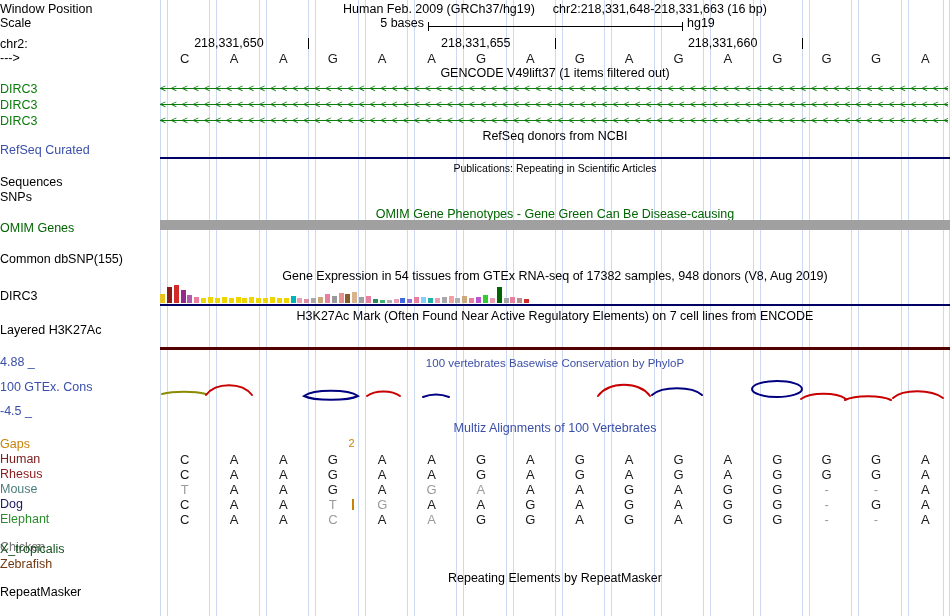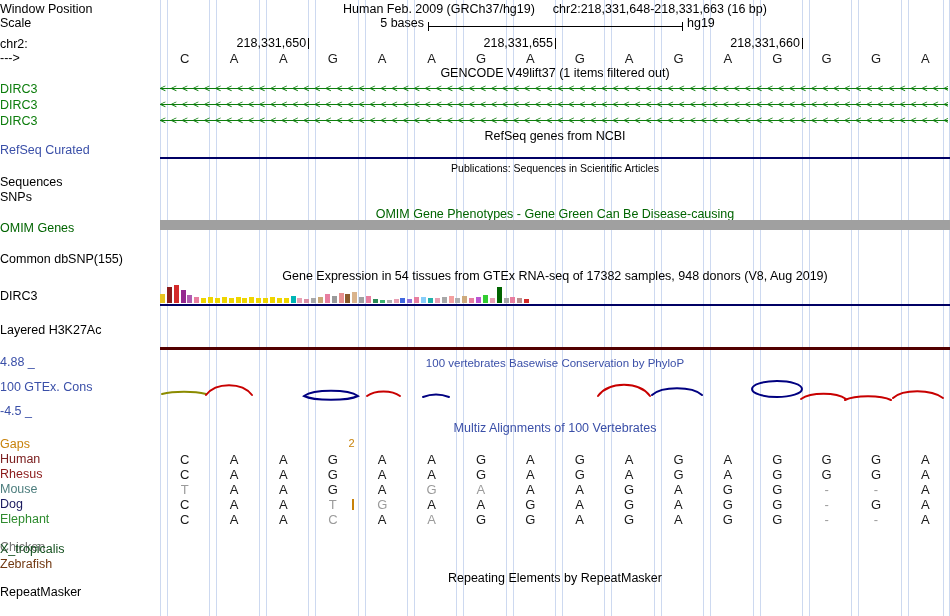--- a/index.html
+++ b/index.html
@@ -10,21 +10,21 @@
   .layer{position:absolute;left:0;top:0;width:950px;height:616px}
   .gline{position:absolute;top:0;height:616px;width:1px;background:var(--guideline,#cdd9f0)}
   .lbl{position:absolute;left:0;width:152px;text-align:left;white-space:nowrap;font-size:12.5px;line-height:14px}
   .ctr{position:absolute;left:160px;width:790px;text-align:center;white-space:nowrap;font-size:12.5px;line-height:14px}
   .small{font-size:10.5px}
   .blue{color:var(--track-blue,#3a4fa8)}
   .green{color:var(--dark-green,#006400)}
   .gencode{color:var(--gencode-green,#0c7d0c)}
   .orange{color:var(--gaps-orange,#c8820a)}
   .hline{position:absolute;left:160px;width:790px}
-  .ruler-num{position:absolute;top:36px;width:112px;text-align:right;font-size:12.5px;white-space:nowrap}
+  .ruler-num{position:absolute;top:36px;width:112px;text-align:left;font-size:12.5px;white-space:nowrap}
   .tickline{position:absolute;top:38px;width:1px;height:11px;background:#000}
   .align-row{position:absolute;left:160px;width:790px;height:15px}
   .cell{position:absolute;width:49.4px;text-align:center;font-size:13px;line-height:15px;color:#1a1a1a}
   .muted{color:var(--muted-letter,#9b9b9b)}
   .tx-line{position:absolute;left:160px;width:788px;height:1px;background:var(--gencode-green,#0c7d0c)}
   .tx-row{position:absolute;left:160px;width:788px;height:14px;overflow:hidden;white-space:nowrap;
           color:var(--gencode-green,#0c7d0c);font-size:10px;letter-spacing:5.2px;line-height:14px}
   .bar{position:absolute;width:5px}
   #cons-svg path,#cons-svg ellipse{fill:none;stroke-width:2;stroke-linecap:round}
   .c-red{stroke:var(--cons-red,#c80000)}
@@ -123,25 +123,25 @@
       <div class="tx-line" style="top: 88px;"></div>
       <div class="tx-row" style="top: 82px;">&lt;&lt;&lt;&lt;&lt;&lt;&lt;&lt;&lt;&lt;&lt;&lt;&lt;&lt;&lt;&lt;&lt;&lt;&lt;&lt;&lt;&lt;&lt;&lt;&lt;&lt;&lt;&lt;&lt;&lt;&lt;&lt;&lt;&lt;&lt;&lt;&lt;&lt;&lt;&lt;&lt;&lt;&lt;&lt;&lt;&lt;&lt;&lt;&lt;&lt;&lt;&lt;&lt;&lt;&lt;&lt;&lt;&lt;&lt;&lt;&lt;&lt;&lt;&lt;&lt;&lt;&lt;&lt;&lt;&lt;&lt;&lt;&lt;&lt;&lt;&lt;&lt;&lt;&lt;&lt;</div>
       <div class="lbl gencode" style="top: 98px;">DIRC3</div>
       <div class="tx-line" style="top: 104px;"></div>
       <div class="tx-row" style="top: 98px;">&lt;&lt;&lt;&lt;&lt;&lt;&lt;&lt;&lt;&lt;&lt;&lt;&lt;&lt;&lt;&lt;&lt;&lt;&lt;&lt;&lt;&lt;&lt;&lt;&lt;&lt;&lt;&lt;&lt;&lt;&lt;&lt;&lt;&lt;&lt;&lt;&lt;&lt;&lt;&lt;&lt;&lt;&lt;&lt;&lt;&lt;&lt;&lt;&lt;&lt;&lt;&lt;&lt;&lt;&lt;&lt;&lt;&lt;&lt;&lt;&lt;&lt;&lt;&lt;&lt;&lt;&lt;&lt;&lt;&lt;&lt;&lt;&lt;&lt;&lt;&lt;&lt;&lt;&lt;&lt;</div>
       <div class="lbl gencode" style="top: 114px;">DIRC3</div>
       <div class="tx-line" style="top: 120px;"></div>
       <div class="tx-row" style="top: 114px;">&lt;&lt;&lt;&lt;&lt;&lt;&lt;&lt;&lt;&lt;&lt;&lt;&lt;&lt;&lt;&lt;&lt;&lt;&lt;&lt;&lt;&lt;&lt;&lt;&lt;&lt;&lt;&lt;&lt;&lt;&lt;&lt;&lt;&lt;&lt;&lt;&lt;&lt;&lt;&lt;&lt;&lt;&lt;&lt;&lt;&lt;&lt;&lt;&lt;&lt;&lt;&lt;&lt;&lt;&lt;&lt;&lt;&lt;&lt;&lt;&lt;&lt;&lt;&lt;&lt;&lt;&lt;&lt;&lt;&lt;&lt;&lt;&lt;&lt;&lt;&lt;&lt;&lt;&lt;&lt;</div>
     </div>
 
-  <div class="ctr" style="top:129px">RefSeq genes from NCBI</div>
+  <div class="ctr" style="top:129px">RefSeq donors from NCBI</div>
   <div class="lbl blue" style="top:143px">RefSeq Curated</div>
   <div class="hline" style="top:157px;height:2px;background:var(--navy)"></div>
 
-  <div class="ctr small" style="top:161px">Publications: Sequences in Scientific Articles</div>
+  <div class="ctr small" style="top:161px">Publications: Repeating in Scientific Articles</div>
   <div class="lbl" style="top:175px">Sequences</div>
   <div class="lbl" style="top:190px">SNPs</div>
 
   <div class="ctr green" style="top:207px">OMIM Gene Phenotypes - Gene Green Can Be Disease-causing</div>
   <div class="lbl green" style="top:221px">OMIM Genes</div>
   <div class="hline" style="top:220px;height:10px;background:var(--omim-bar)"></div>
 
   <div class="lbl" style="top:252px">Common dbSNP(155)</div>
 
   <div class="ctr" style="top:269px">Gene Expression in 54 tissues from GTEx RNA-seq of 17382 samples, 948 donors (V8, Aug 2019)</div>
@@ -197,20 +197,21 @@
       <div class="bar" style="left: 482.89px; top: 295px; height: 8px; background: rgb(50, 205, 50);"></div>
       <div class="bar" style="left: 489.76px; top: 298px; height: 5px; background: rgb(232, 160, 180);"></div>
       <div class="bar" style="left: 496.63px; top: 287px; height: 16px; background: rgb(0, 100, 0);"></div>
       <div class="bar" style="left: 503.5px; top: 298px; height: 5px; background: rgb(168, 168, 168);"></div>
       <div class="bar" style="left: 510.37px; top: 297px; height: 6px; background: rgb(232, 126, 160);"></div>
       <div class="bar" style="left: 517.24px; top: 298px; height: 5px; background: rgb(188, 143, 143);"></div>
       <div class="bar" style="left: 524.11px; top: 299px; height: 4px; background: rgb(212, 42, 42);"></div>
     </div>
   <div class="hline" style="top:304px;height:2px;background:var(--navy)"></div>
 
+  <div class="ctr" style="top:309px">H3K27Ac Mark (Often Found Near Active Regulatory Elements) on 7 cell lines from ENCODE</div>
   <div class="lbl" style="top:323px">Layered H3K27Ac</div>
   <div class="hline" style="top:347px;height:3px;background:var(--maroon-line)"></div>
 
   <div class="lbl blue" style="top:355px">4.88 _</div>
   <div class="ctr blue" style="top:356px;font-size:11.5px">100 vertebrates Basewise Conservation by PhyloP</div>
   <svg id="cons-svg" style="position:absolute;left:160px;top:366px" width="790" height="48" viewBox="0 0 790 48">
     <path class="c-olive" d="M2,28 C14,25 34,25 46,28"></path>
     <path class="c-red" d="M46,29 C56,16 82,16 92,29"></path>
     <path class="c-navy thin" d="M144,30 C154,23 188,23 198,30 C188,35 154,35 144,30 Z"></path>
     <path class="c-red thin" d="M207,30 C215,24 232,24 240,30"></path>

